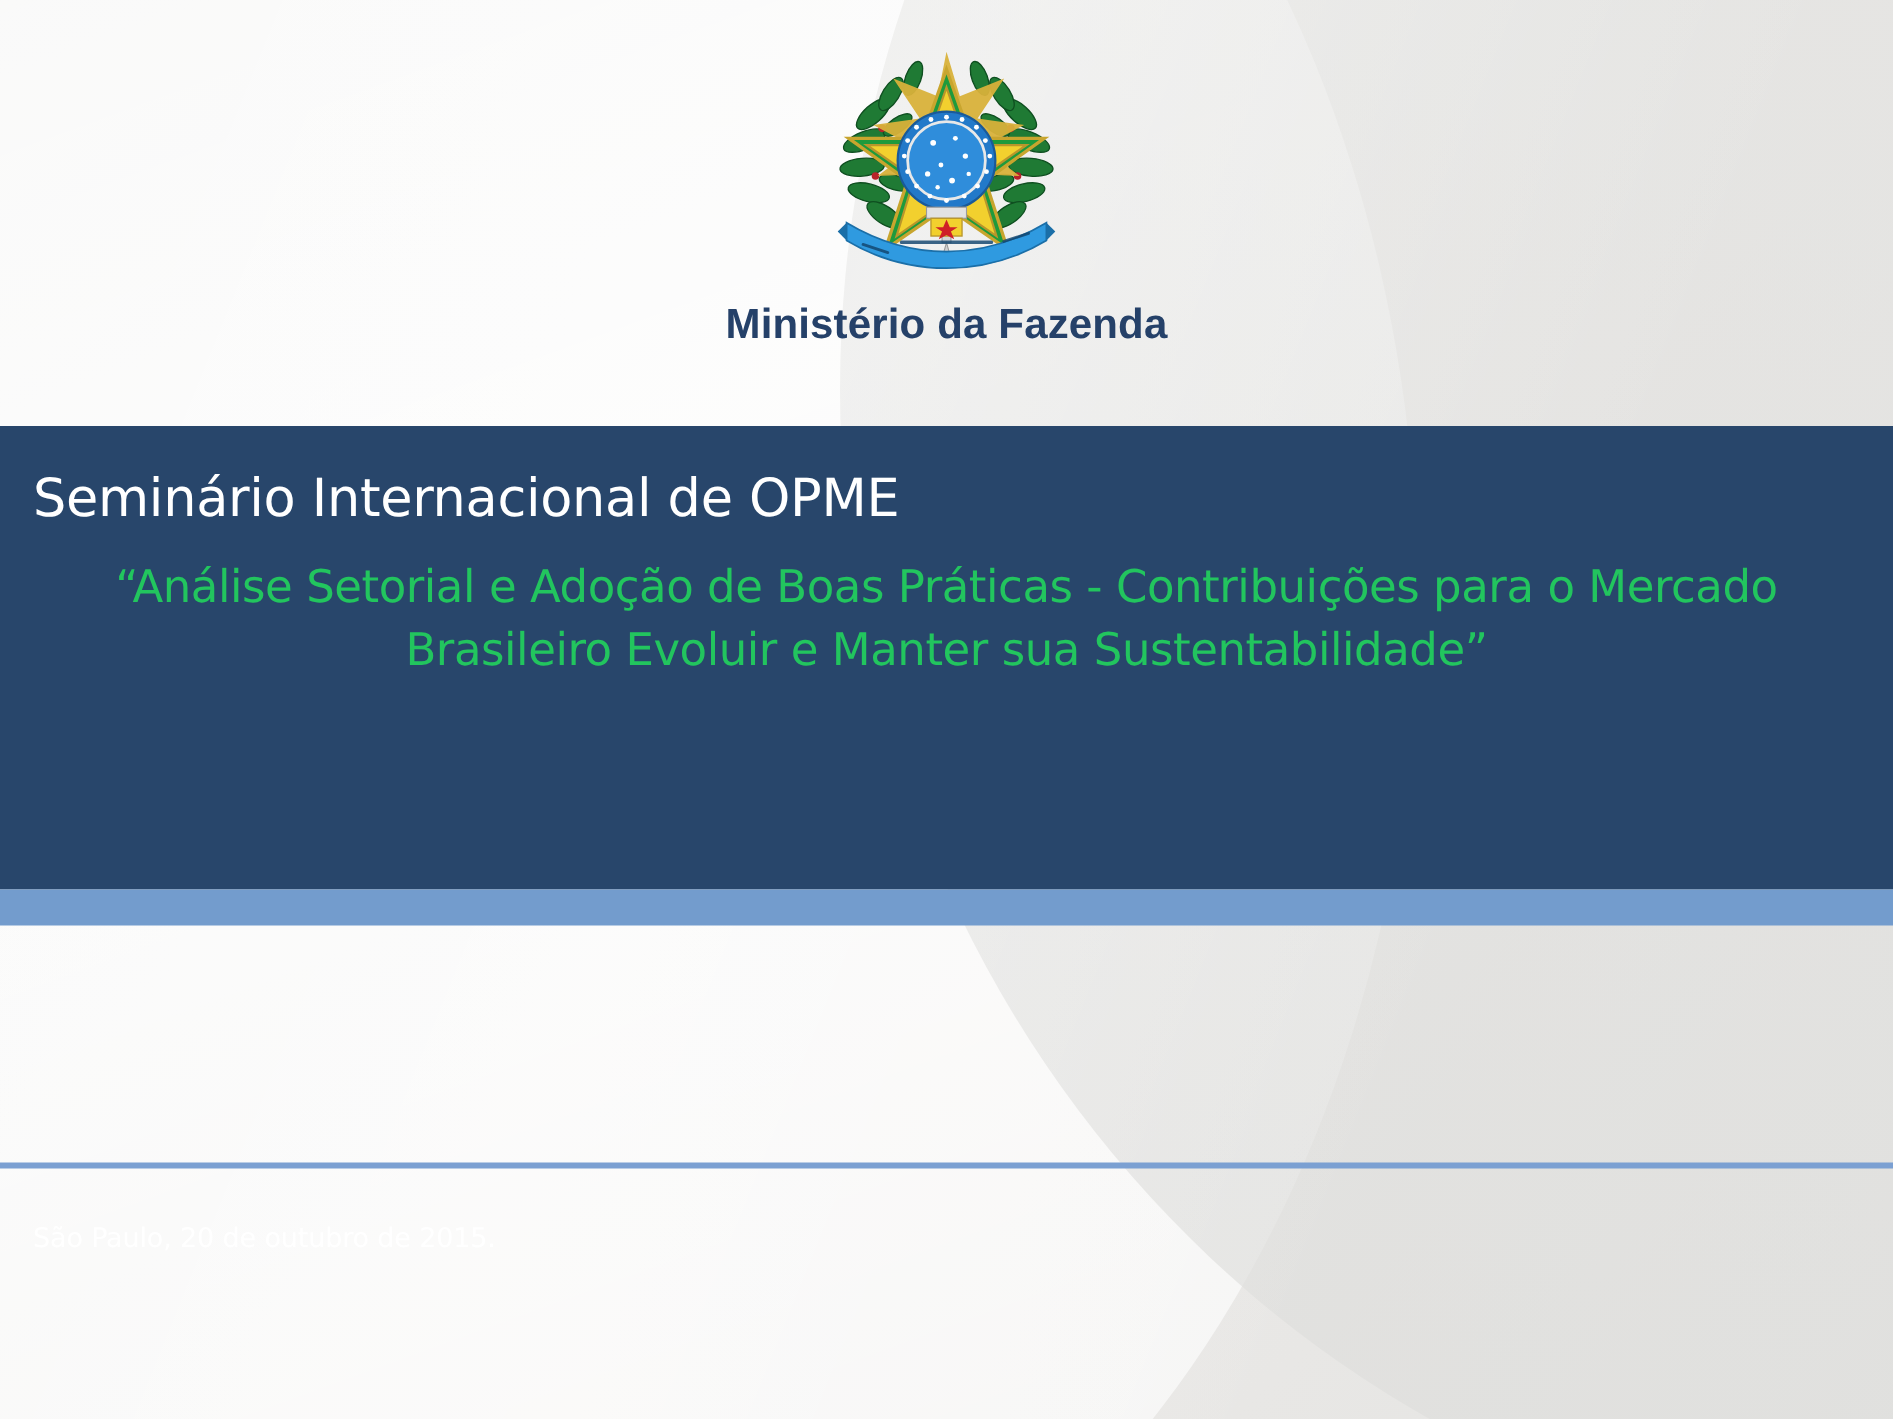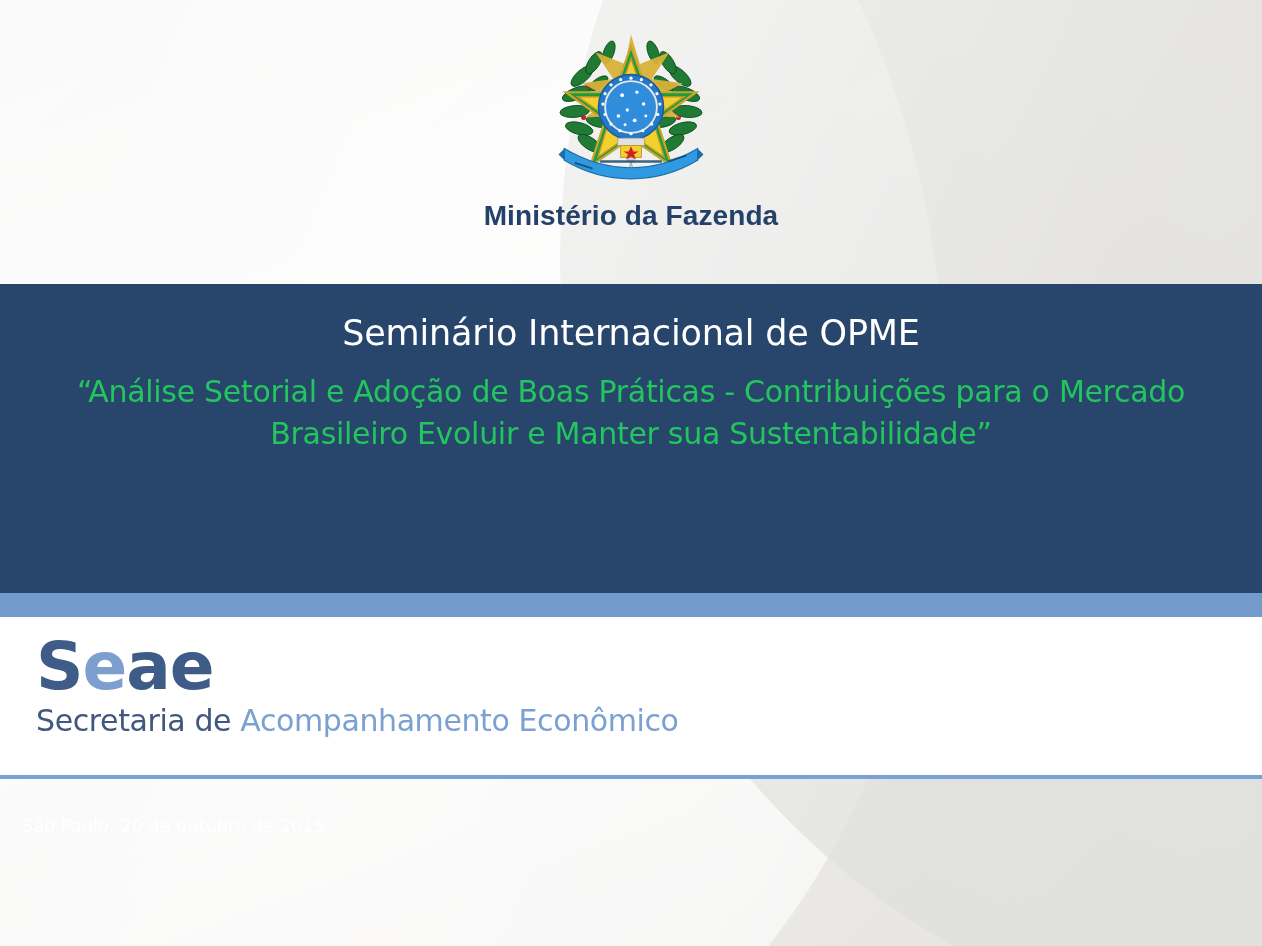--- a/index.html
+++ b/index.html
@@ -86,21 +86,20 @@
     width: 1262px;
     height: 309px;
     background: #28466b;
     z-index: 4;
     box-sizing: border-box;
     padding: 0 22px;
   }
   .event-title {
     margin: 0;
     padding-top: 27px;
-    text-align: center;
     color: #ffffff;
     font-family: "DejaVu Sans", sans-serif;
     font-weight: normal;
     font-size: 35px;
     line-height: 44px;
     letter-spacing: -0.2px;
   }
   .event-subtitle {
     margin: 0;
     padding-top: 16px;
@@ -312,23 +311,17 @@
   </div>
 
   <div class="title-band">
     <div class="event-title">Seminário Internacional de OPME</div>
     <div class="event-subtitle">“Análise Setorial e Adoção de Boas Práticas - Contribuições para o Mercado Brasileiro Evoluir e Manter sua Sustentabilidade”</div>
     <div class="event-place-date">São Paulo, 20 de outubro de 2015.</div>
   </div>
 
   <div class="accent-band"></div>
 
-  <div class="logo-band">
-    <div class="seae-logo">
-      <div class="seae-wordmark"><span>S</span><span class="light">e</span><span>ae</span></div>
-      <div class="seae-tagline"><span>Secretaria de </span><span class="light">Acompanhamento Econômico</span></div>
-    </div>
-  </div>
   <div class="logo-rule"></div>
 
   <div class="footer-area"></div>
 
 </div>
 
 </body></html>

